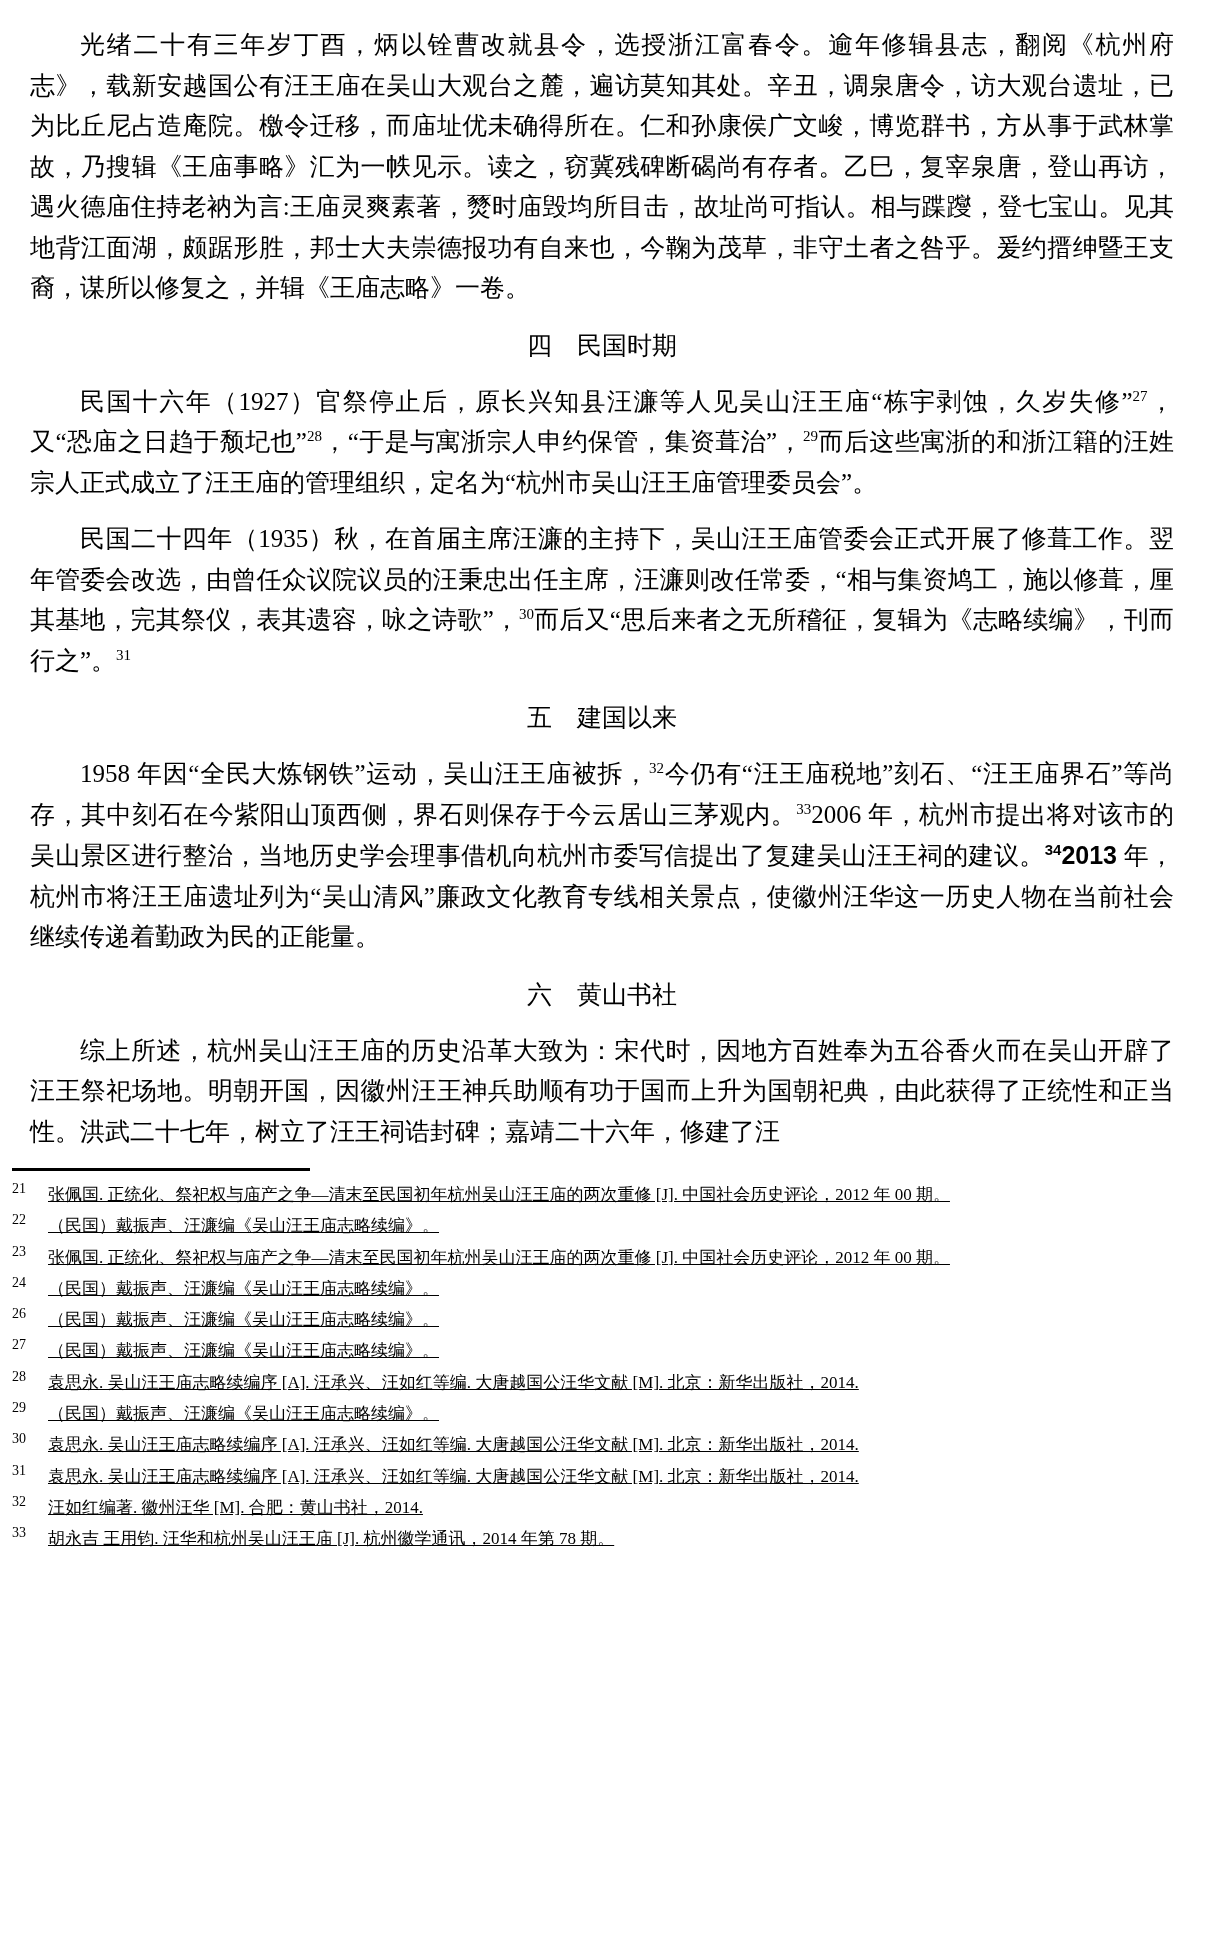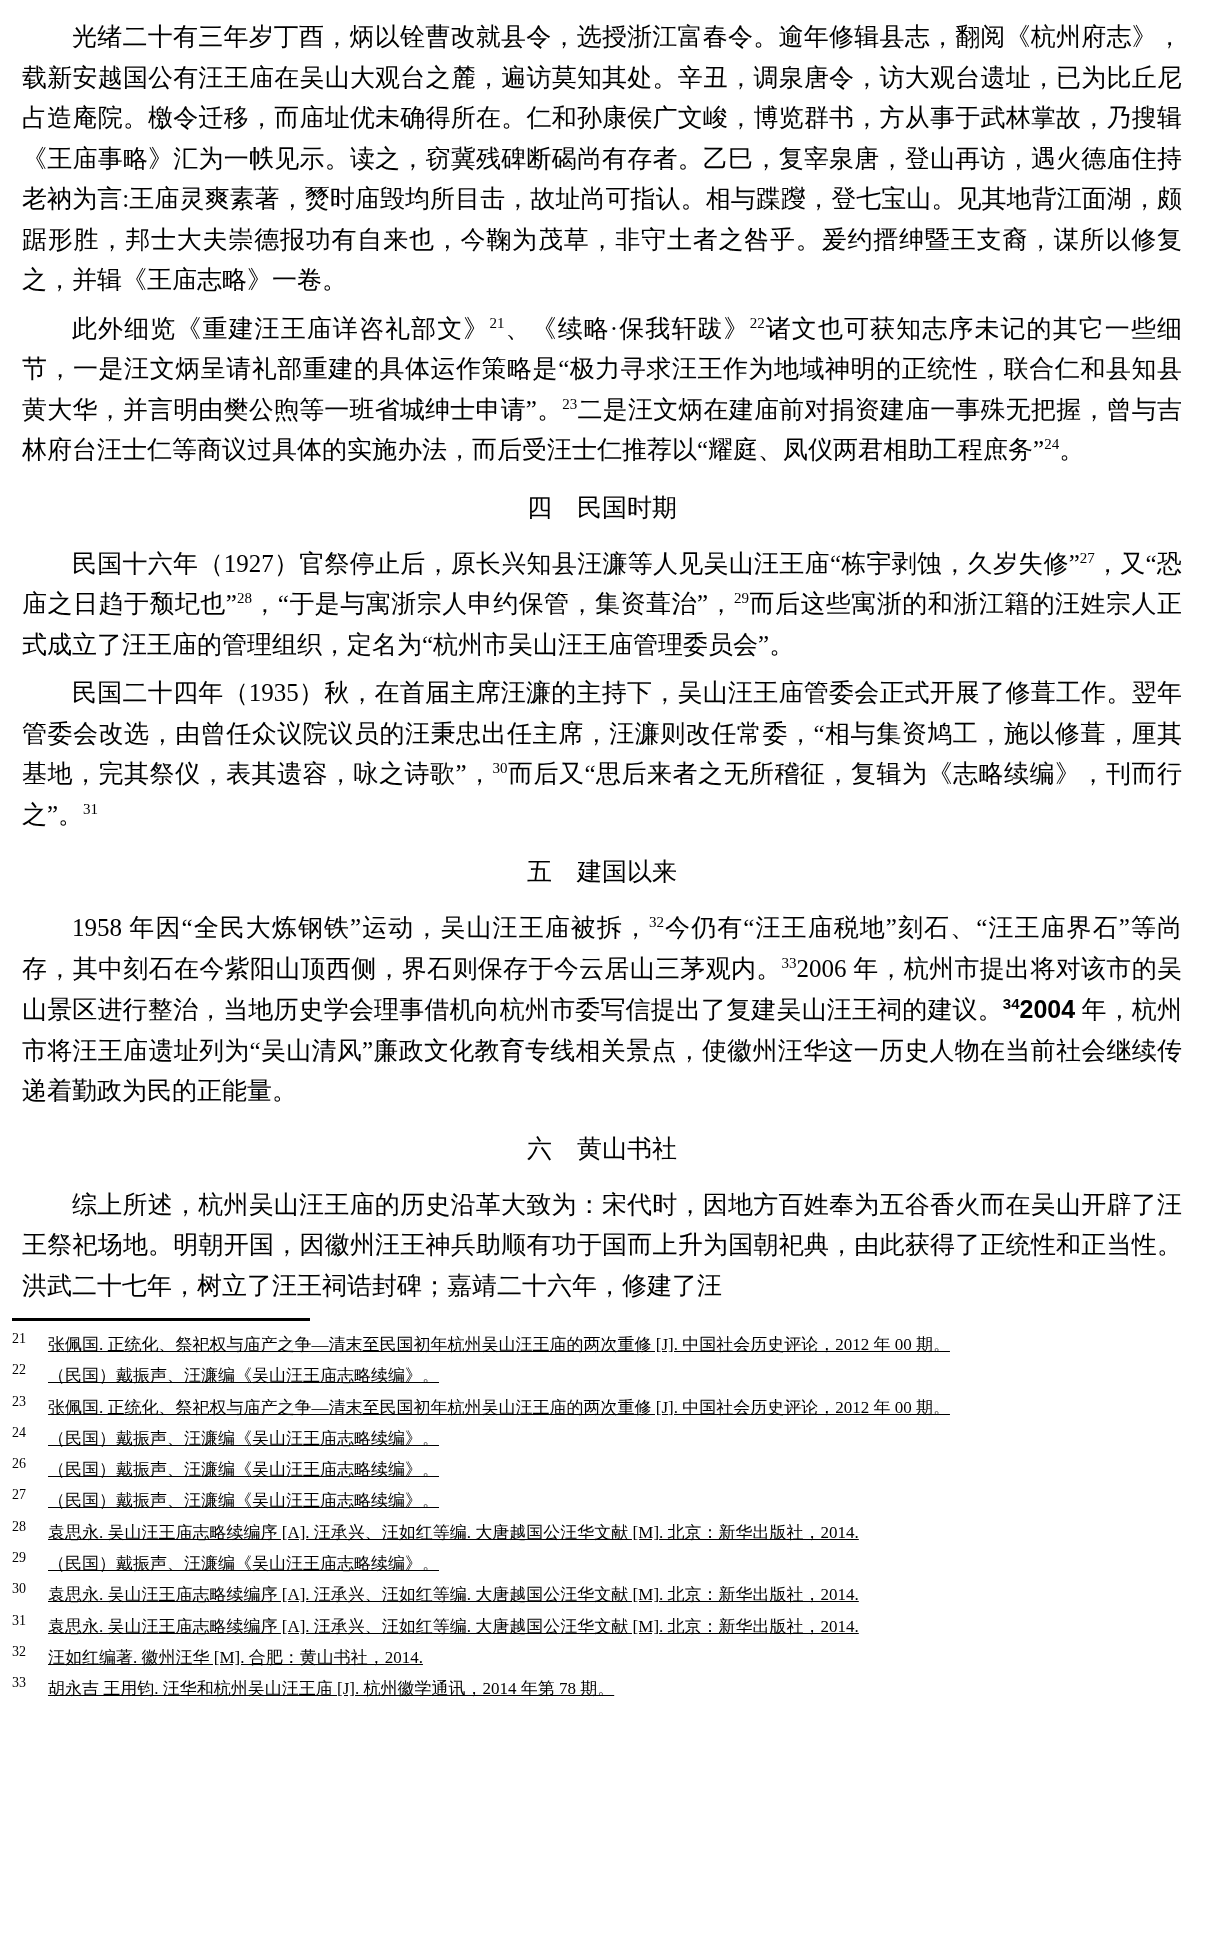--- a/index.html
+++ b/index.html
@@ -4,21 +4,21 @@
 <style>
   html,body { margin:0; padding:0; background:#e8e8e8; }
   .page {
     position:relative; width:1206px; height:1948px;
     background:#ffffff; color:#000000; overflow:hidden;
     font-family:"Liberation Serif","DejaVu Serif",serif;
     margin:0 auto; box-sizing:border-box;
   }
   .article { padding:9px 16px 0 14px; }
   .para {
-    margin:8px; font-size:25px; line-height:40.5px;
+    margin:16px; font-size:25px; line-height:40.5px;
     text-align:justify; text-indent:2em;
     font-family:"Liberation Serif","DejaVu Serif",serif;
   }
   .heading {
     font-size:25px; line-height:41px; text-align:center; margin:16px 0;
   }
   .para sup {
     font-size:15px; line-height:0; vertical-align:super;
   }
   .run-bold, sup.run-bold {
@@ -39,26 +39,25 @@
     position:relative; top:-7px; margin-right:12px;
   }
   .fn-text { font-size:17px; }
 </style>
 </head>
 <body>
 
 <div class="page">
   <div class="article" id="article-body">
       <p class="para">光绪二十有三年岁丁酉，炳以铨曹改就县令，选授浙江富春令。逾年修辑县志，翻阅《杭州府志》，载新安越国公有汪王庙在吴山大观台之麓，遍访莫知其处。辛丑，调泉唐令，访大观台遗址，已为比丘尼占造庵院。檄令迁移，而庙址优未确得所在。仁和孙康侯广文峻，博览群书，方从事于武林掌故，乃搜辑《王庙事略》汇为一帙见示。读之，窃冀残碑断碣尚有存者。乙巳，复宰泉唐，登山再访，遇火德庙住持老衲为言:王庙灵爽素著，燹时庙毁均所目击，故址尚可指认。相与蹀躞，登七宝山。见其地背江面湖，颇踞形胜，邦士大夫崇德报功有自来也，今鞠为茂草，非守土者之咎乎。爰约搢绅暨王支裔，谋所以修复之，并辑《王庙志略》一卷。</p>
-      <p class="para">此外细览《重建汪王庙详咨礼部文》<sup>21</sup>、《续略·保我轩跋》<sup>22</sup>诸文也可获知志序未记的其它一些细节，一是汪文炳呈请礼部重建的具体运作策略是“极力寻求汪王作为地域神明的正统性，联合仁和县知县黄大华，并言明由樊公煦等一班省城绅士申请”。<sup>23</sup>二是汪文炳在建庙前对捐资建庙一事殊无把握，曾与吉林府台汪士仁等商议过具体的实施办法，而后受汪士仁推荐以“耀庭、凤仪两君相助工程庶务”<sup>24</sup>。</p>
       <div class="heading">四　民国时期</div>
       <p class="para">民国十六年（1927）官祭停止后，原长兴知县汪濂等人见吴山汪王庙“栋宇剥蚀，久岁失修”<sup>27</sup>，又“恐庙之日趋于颓圮也”<sup>28</sup>，“于是与寓浙宗人申约保管，集资葺治”，<sup>29</sup>而后这些寓浙的和浙江籍的汪姓宗人正式成立了汪王庙的管理组织，定名为“杭州市吴山汪王庙管理委员会”。</p>
       <p class="para">民国二十四年（1935）秋，在首届主席汪濂的主持下，吴山汪王庙管委会正式开展了修葺工作。翌年管委会改选，由曾任众议院议员的汪秉忠出任主席，汪濂则改任常委，“相与集资鸠工，施以修葺，厘其基地，完其祭仪，表其遗容，咏之诗歌”，<sup>30</sup>而后又“思后来者之无所稽征，复辑为《志略续编》，刊而行之”。<sup>31</sup></p>
       <div class="heading">五　建国以来</div>
-      <p class="para">1958 年因“全民大炼钢铁”运动，吴山汪王庙被拆，<sup>32</sup>今仍有“汪王庙税地”刻石、“汪王庙界石”等尚存，其中刻石在今紫阳山顶西侧，界石则保存于今云居山三茅观内。<sup>33</sup>2006 年，杭州市提出将对该市的吴山景区进行整治，当地历史学会理事借机向杭州市委写信提出了复建吴山汪王祠的建议。<sup class="run-bold">34</sup><span class="run-bold">2004</span> 年，杭州市将汪王庙遗址列为“吴山清风”廉政文化教育专线相关景点，使徽州汪华这一历史人物在当前社会继续传递着勤政为民的正能量。</p>
+      <p class="para">1958 年因“全民大炼钢铁”运动，吴山汪王庙被拆，<sup>32</sup>今仍有“汪王庙税地”刻石、“汪王庙界石”等尚存，其中刻石在今紫阳山顶西侧，界石则保存于今云居山三茅观内。<sup>33</sup>2006 年，杭州市提出将对该市的吴山景区进行整治，当地历史学会理事借机向杭州市委写信提出了复建吴山汪王祠的建议。<sup class="run-bold">34</sup><span class="run-bold">2013</span> 年，杭州市将汪王庙遗址列为“吴山清风”廉政文化教育专线相关景点，使徽州汪华这一历史人物在当前社会继续传递着勤政为民的正能量。</p>
       <div class="heading">六　黄山书社</div>
       <p class="para">综上所述，杭州吴山汪王庙的历史沿革大致为：宋代时，因地方百姓奉为五谷香火而在吴山开辟了汪王祭祀场地。明朝开国，因徽州汪王神兵助顺有功于国而上升为国朝祀典，由此获得了正统性和正当性。洪武二十七年，树立了汪王祠诰封碑；嘉靖二十六年，修建了汪</p>
     </div>
   <div class="fn-divider"></div>
   <div class="footnotes" id="footnotes-section">
       <div class="footnote"><span class="fn-num">21</span><span class="fn-text">张佩国. 正统化、祭祀权与庙产之争—清末至民国初年杭州吴山汪王庙的两次重修 [J]. 中国社会历史评论，2012 年 00 期。</span></div>
       <div class="footnote"><span class="fn-num">22</span><span class="fn-text">（民国）戴振声、汪濂编《吴山汪王庙志略续编》。</span></div>
       <div class="footnote"><span class="fn-num">23</span><span class="fn-text">张佩国. 正统化、祭祀权与庙产之争—清末至民国初年杭州吴山汪王庙的两次重修 [J]. 中国社会历史评论，2012 年 00 期。</span></div>
       <div class="footnote"><span class="fn-num">24</span><span class="fn-text">（民国）戴振声、汪濂编《吴山汪王庙志略续编》。</span></div>
       <div class="footnote"><span class="fn-num">26</span><span class="fn-text">（民国）戴振声、汪濂编《吴山汪王庙志略续编》。</span></div>

